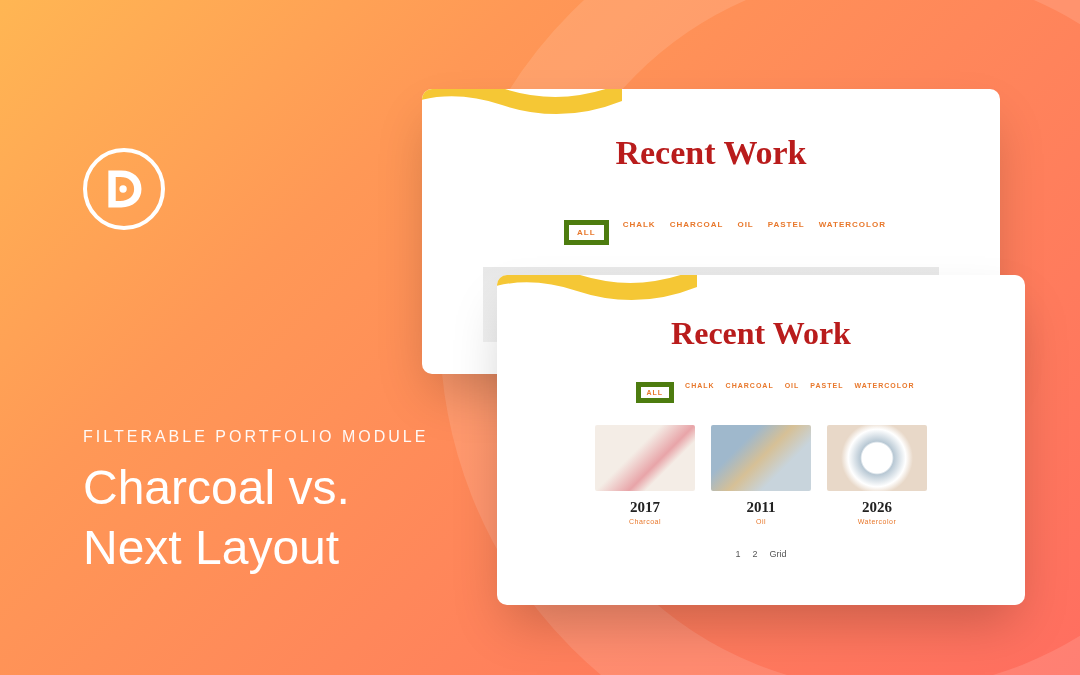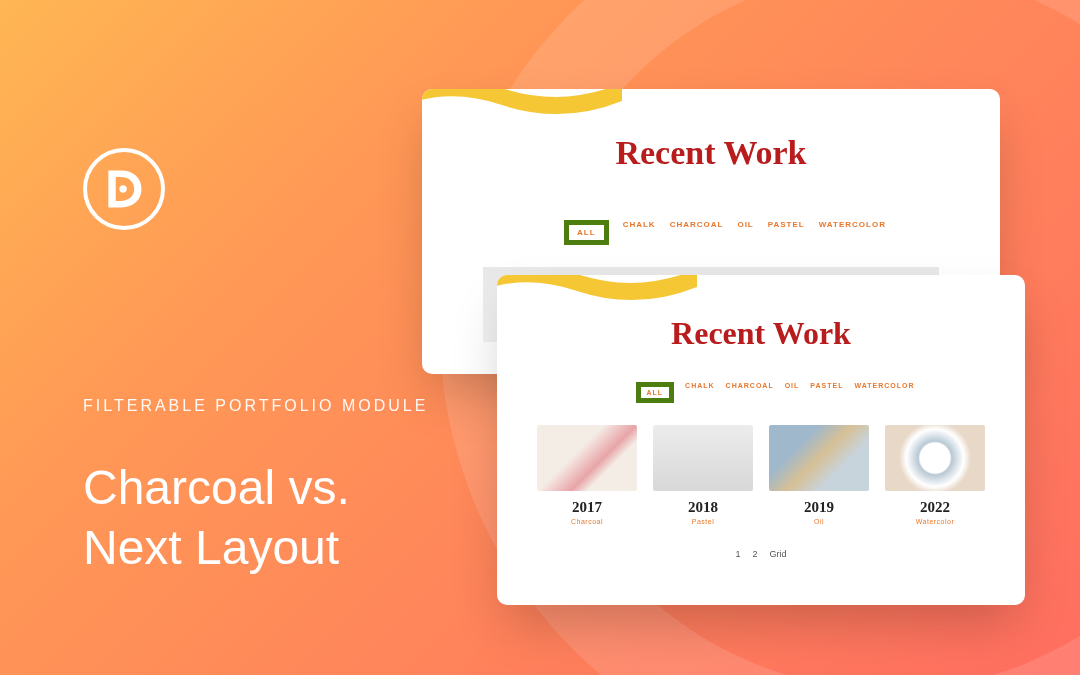--- a/index.html
+++ b/index.html
@@ -33,21 +33,21 @@
   border: 4px solid #fff;
   border-radius: 50%;
   display: flex;
   align-items: center;
   justify-content: center;
 }
 .logo svg { width: 46px; height: 46px; }
 .eyebrow {
   position: absolute;
   left: 83px;
-  top: 397px;
+  top: 428px;
   color: #fff;
   font-size: 16px;
   letter-spacing: 3px;
   font-weight: 500;
   opacity: 0.95;
 }
 .headline {
   position: absolute;
   left: 83px;
   top: 458px;
@@ -213,32 +213,27 @@
     <span class="filter">PASTEL</span>
     <span class="filter">WATERCOLOR</span>
   </div>
   <div class="grid">
     <div class="tile">
       <div class="thumb t1"></div>
       <div class="year">2017</div>
       <div class="cat">Charcoal</div>
     </div>
     <div class="tile">
-      <div class="thumb t2"></div>
-      <div class="year">2018</div>
-      <div class="cat">Pastel</div>
-    </div>
-    <div class="tile">
       <div class="thumb t3"></div>
-      <div class="year">2019</div>
+      <div class="year">2011</div>
       <div class="cat">Oil</div>
     </div>
     <div class="tile">
       <div class="thumb t4"></div>
-      <div class="year">2022</div>
+      <div class="year">2026</div>
       <div class="cat">Watercolor</div>
     </div>
   </div>
   <div class="pager">
     <span>1</span>
     <span>2</span>
     <span>Grid</span>
   </div>
 </div>
 

